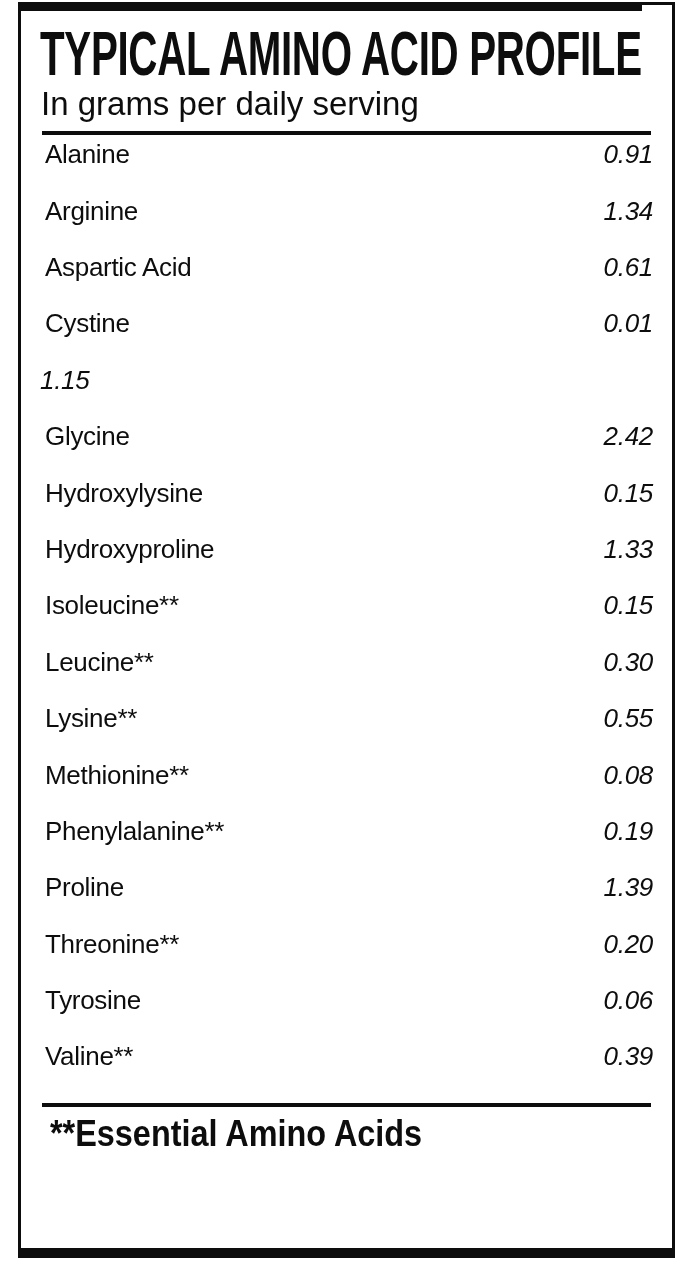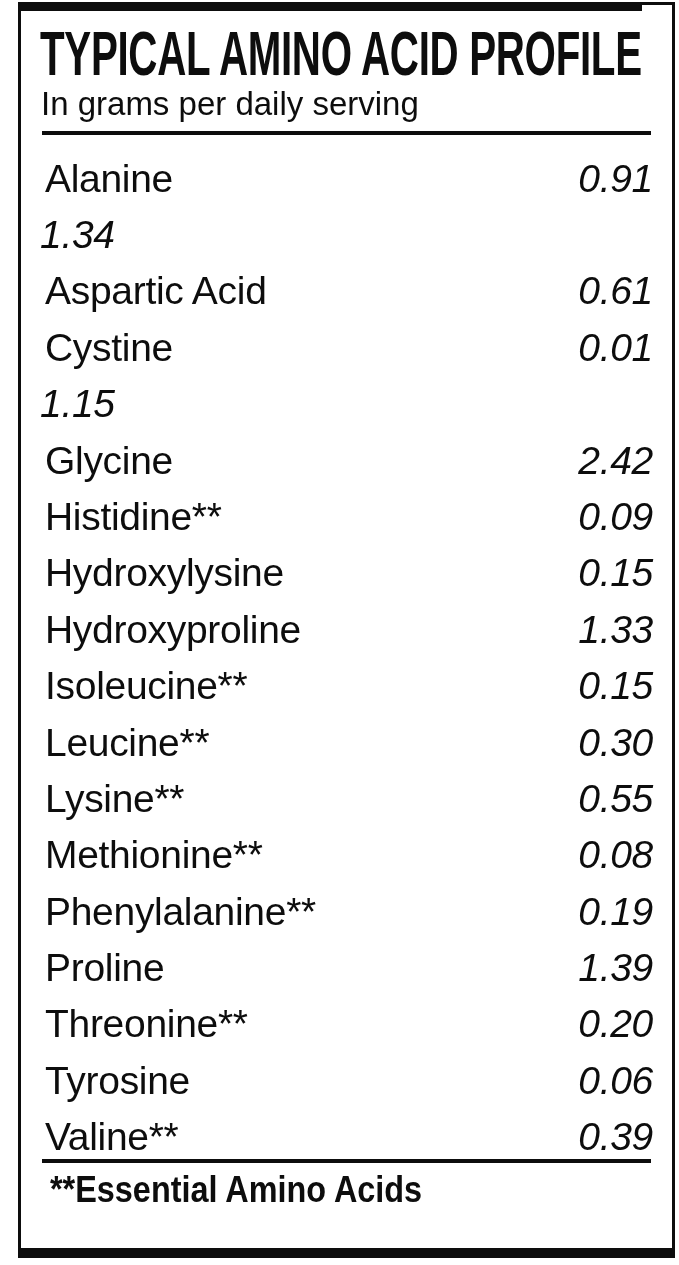--- a/index.html
+++ b/index.html
@@ -73,23 +73,23 @@
     background: #0d0d0d;
     border: none;
     margin: 8px 2px 0 2px;
   }
   .amino-table {
     margin-top: 6px;
   }
   .amino-row {
     height: 56.4px;
     display: flex;
-    align-items: flex-end;
+    align-items: flex-start;
     justify-content: space-between;
-    font-size: 39px;
+    font-size: 26px;
     line-height: 1;
   }
   .amino-row .name {
     padding-left: 5px;
     letter-spacing: -0.3px;
   }
   .amino-row .val {
     text-align: right;
     letter-spacing: -0.3px;
     font-style: italic;
@@ -123,40 +123,37 @@
       <div class="subtitle">In grams per daily serving</div>
 
       <div class="rule"></div>
 
       <div class="amino-table">
           <div class="amino-row">
             <span class="name">Alanine</span>
             <span class="val">0.91</span>
           </div>
           <div class="amino-row">
+            <span class="name">Arginine</span>
             <span class="val">1.34</span>
           </div>
           <div class="amino-row">
             <span class="name">Aspartic Acid</span>
             <span class="val">0.61</span>
           </div>
           <div class="amino-row">
             <span class="name">Cystine</span>
             <span class="val">0.01</span>
           </div>
           <div class="amino-row">
             <span class="val">1.15</span>
           </div>
           <div class="amino-row">
             <span class="name">Glycine</span>
             <span class="val">2.42</span>
-          </div>
-          <div class="amino-row">
-            <span class="name">Histidine**</span>
-            <span class="val">0.09</span>
           </div>
           <div class="amino-row">
             <span class="name">Hydroxylysine</span>
             <span class="val">0.15</span>
           </div>
           <div class="amino-row">
             <span class="name">Hydroxyproline</span>
             <span class="val">1.33</span>
           </div>
           <div class="amino-row">

